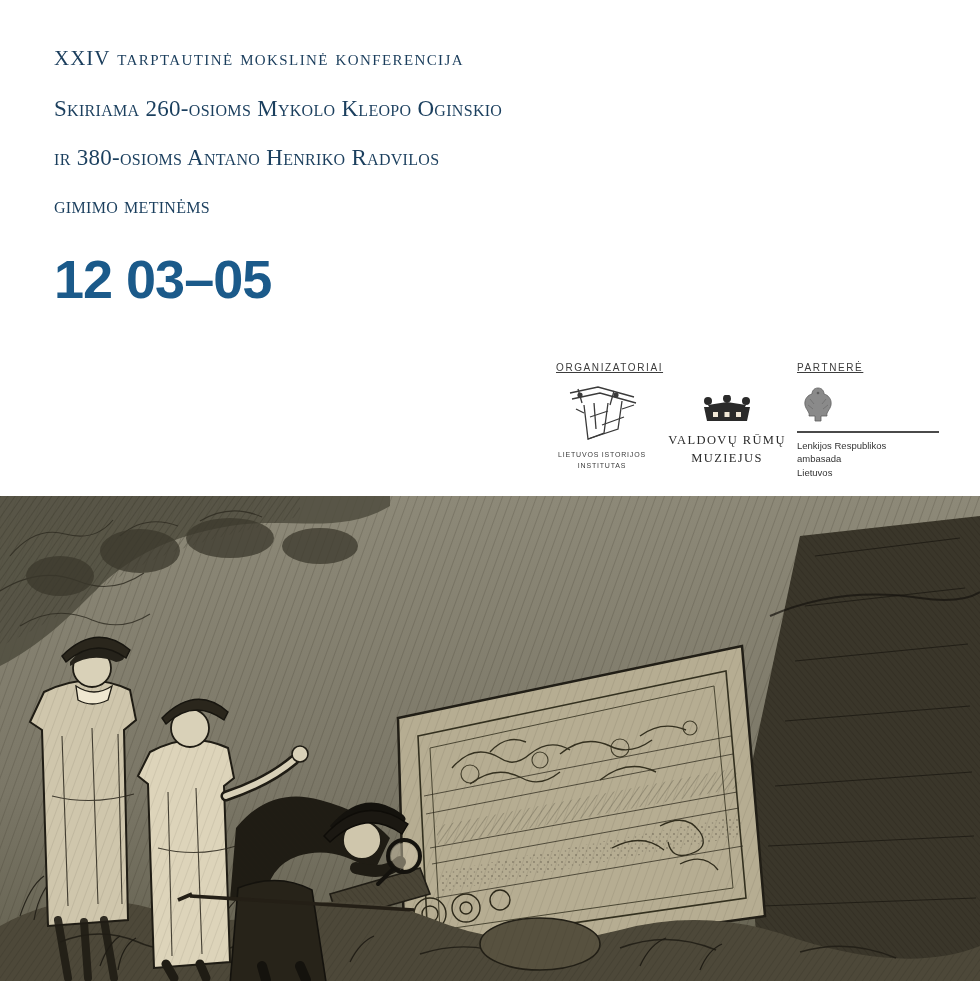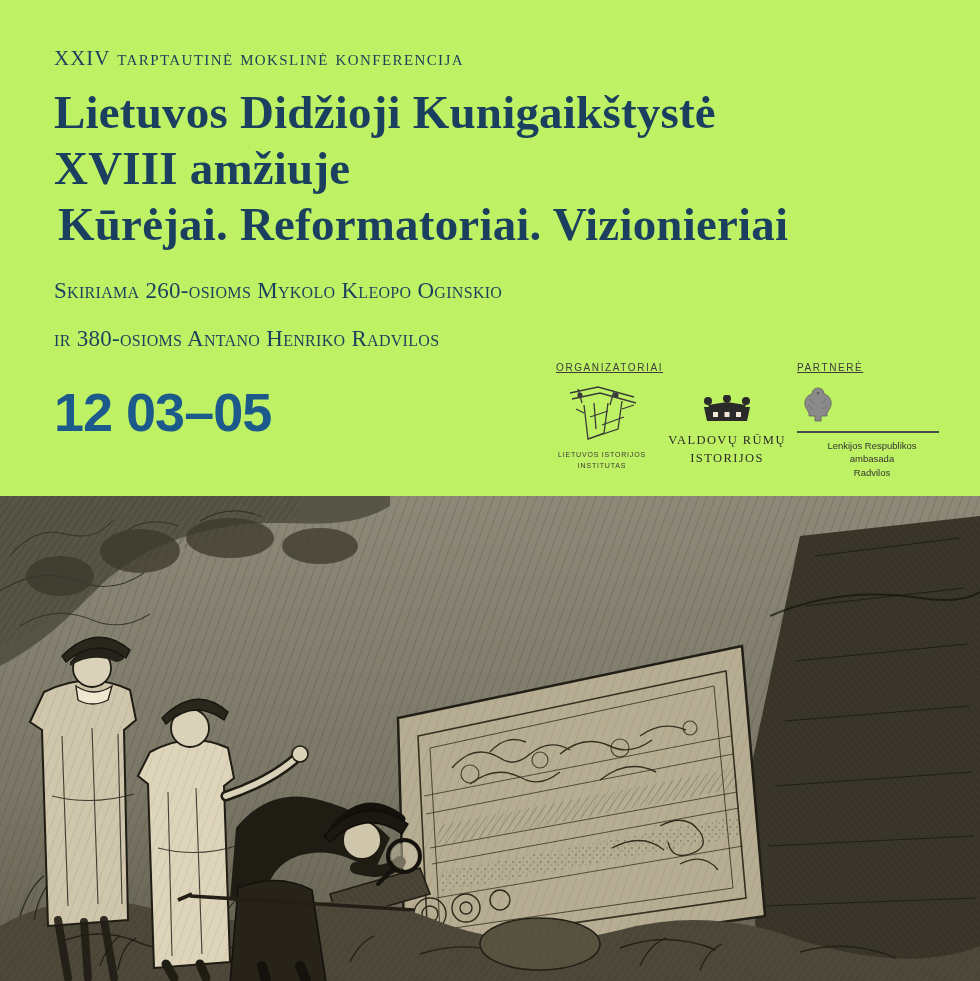--- a/index.html
+++ b/index.html
@@ -10,21 +10,21 @@
   body {
     width: 980px;
     height: 981px;
     overflow: hidden;
     font-family: "Liberation Serif", serif;
   }
   #poster {
     position: relative;
     width: 980px;
     height: 981px;
-    background: #bef264;
+    background: #ffffff;
     overflow: hidden;
   }
 
   
   .top {
     position: relative;
     padding: 46px 54px 0 54px;
     height: 444px;
     box-sizing: border-box;
   }
@@ -142,21 +142,21 @@
   .vrm-text {
     font-family: "Liberation Serif", serif;
     font-size: 12.5px;
     letter-spacing: 1.4px;
     color: #2a2a2a;
     line-height: 1.45;
   }
 
   
   .g-part { left: 249px; width: 150px; }
-  .part-body { padding-top: 2px; text-align: center; }
+  .part-body { padding-top: 2px; }
   .eagle {
     width: 34px;
     height: 40px;
     margin-left: 4px;
   }
   .part-rule {
     width: 142px;
     height: 1.5px;
     background: #4a4a4a;
     margin: 6px 0 6px 0;
@@ -186,29 +186,25 @@
 
 <div id="poster">
 
   <div class="top">
 
     <div class="eyebrow">
       <span class="rn">XXIV</span>
       <span>tarptautinė mokslinė konferencija</span>
     </div>
 
-    <h1 class="title">
-      <span class="ln ln1">Lietuvos Didžioji Kunigaikštystė</span>
-      <span class="ln ln2">XVIII amžiuje</span>
-      <span class="ln ln3">Kūrėjai. Reformatoriai. Vizionieriai</span>
-    </h1>
 
     <div class="dedication">
       <span class="dl">Skiriama 260-osioms Mykolo Kleopo Oginskio</span>
       <span class="dl">ir 380-osioms Antano Henriko Radvilos</span>
+      <span class="dl">gimimo metinėms</span>
     </div>
 
     <div class="dates">12 03–05</div>
   </div>
 
   <div class="logos">
 
     <div class="logo-group g-org">
       <div class="logo-caption">ORGANIZATORIAI</div>
       <div class="org-logos">
@@ -251,21 +247,21 @@
               </g>
               <g fill="#f0e7d6">
                 <rect x="13" y="17" width="5" height="5"></rect>
                 <rect x="24.5" y="17" width="5" height="5"></rect>
                 <rect x="36" y="17" width="5" height="5"></rect>
               </g>
             </svg>
           </div>
           <div class="vrm-text">
             <div>VALDOVŲ RŪMŲ</div>
-            <div>ISTORIJOS</div>
+            <div>MUZIEJUS</div>
           </div>
         </div>
 
       </div>
     </div>
 
     <div class="logo-group g-part">
       <div class="logo-caption">PARTNERĖ</div>
       <div class="part-body">
         <div class="eagle">
@@ -279,21 +275,21 @@
               <path d="M7 20 L12 24"></path>
               <path d="M27 20 L22 24"></path>
             </g>
             <circle cx="17" cy="8" r="1.3" fill="#5d5d5d"></circle>
           </svg>
         </div>
         <div class="part-rule"></div>
         <div class="part-text">
           <span>Lenkijos Respublikos</span>
           <span>ambasada</span>
-          <span>Radvilos</span>
+          <span>Lietuvos</span>
         </div>
       </div>
     </div>
 
   </div>
 
   <div class="art">
     <svg width="980" height="485" viewBox="0 0 980 485" role="img">
       <defs>
         <linearGradient id="sky" x1="0" y1="0" x2="0" y2="1">

